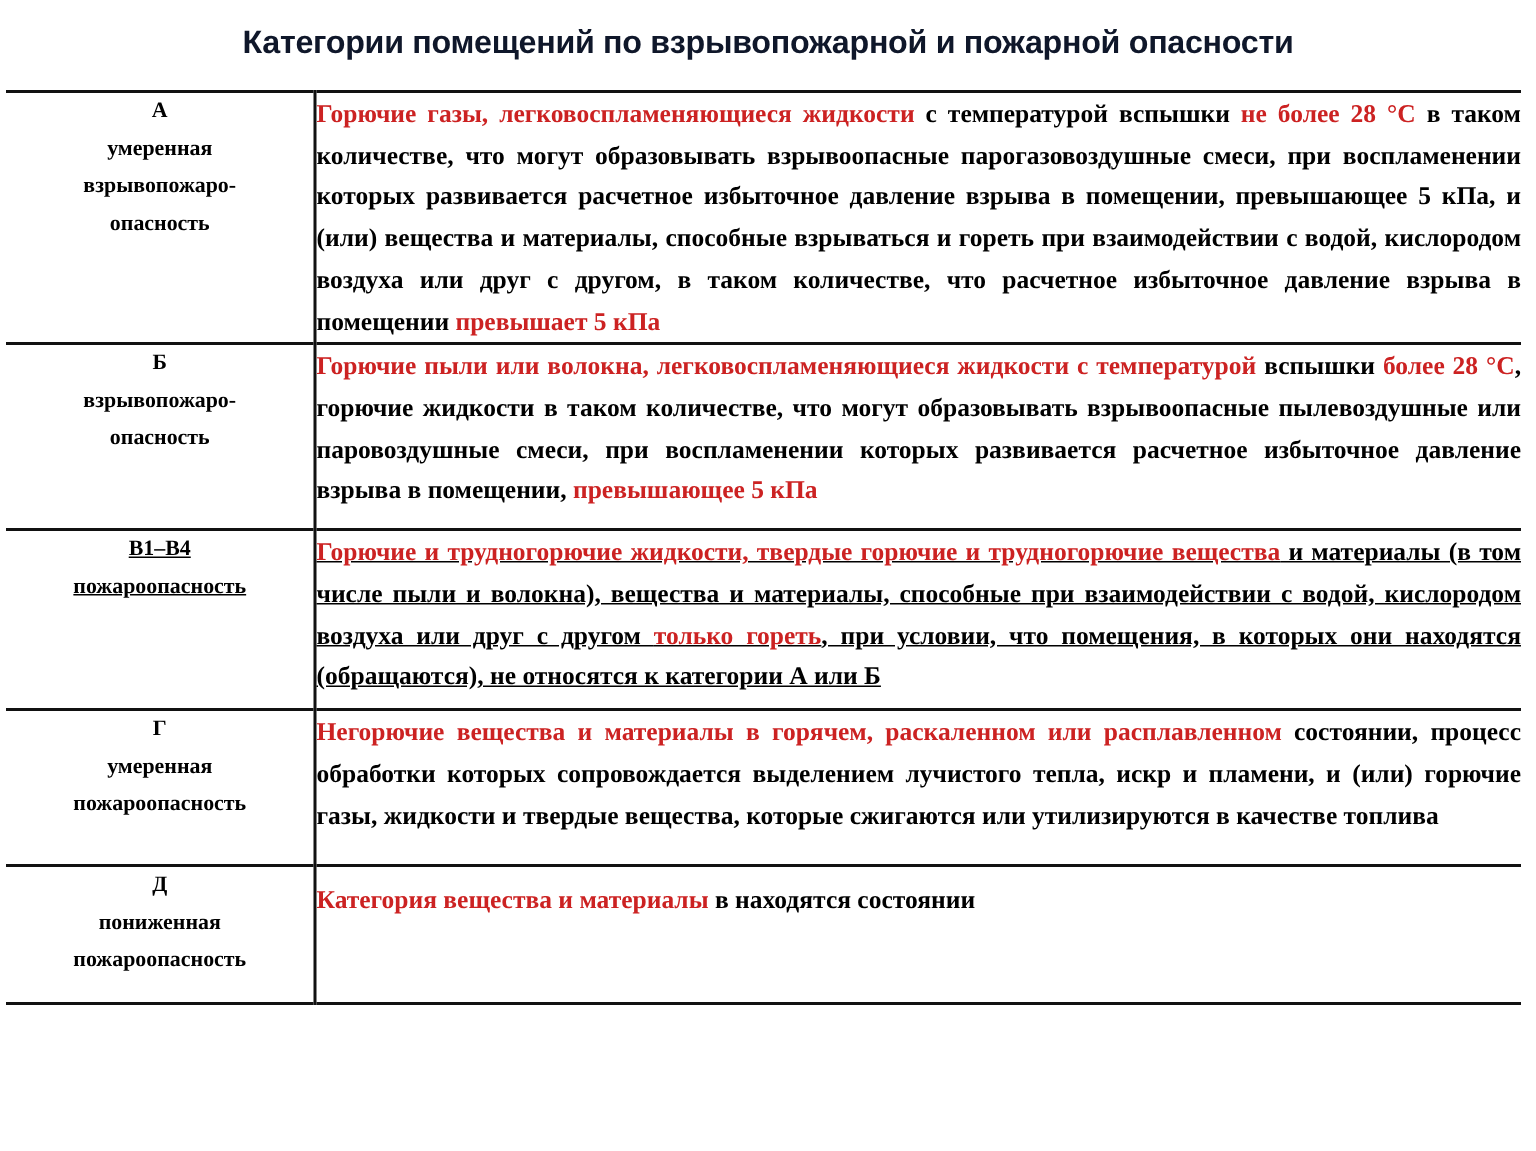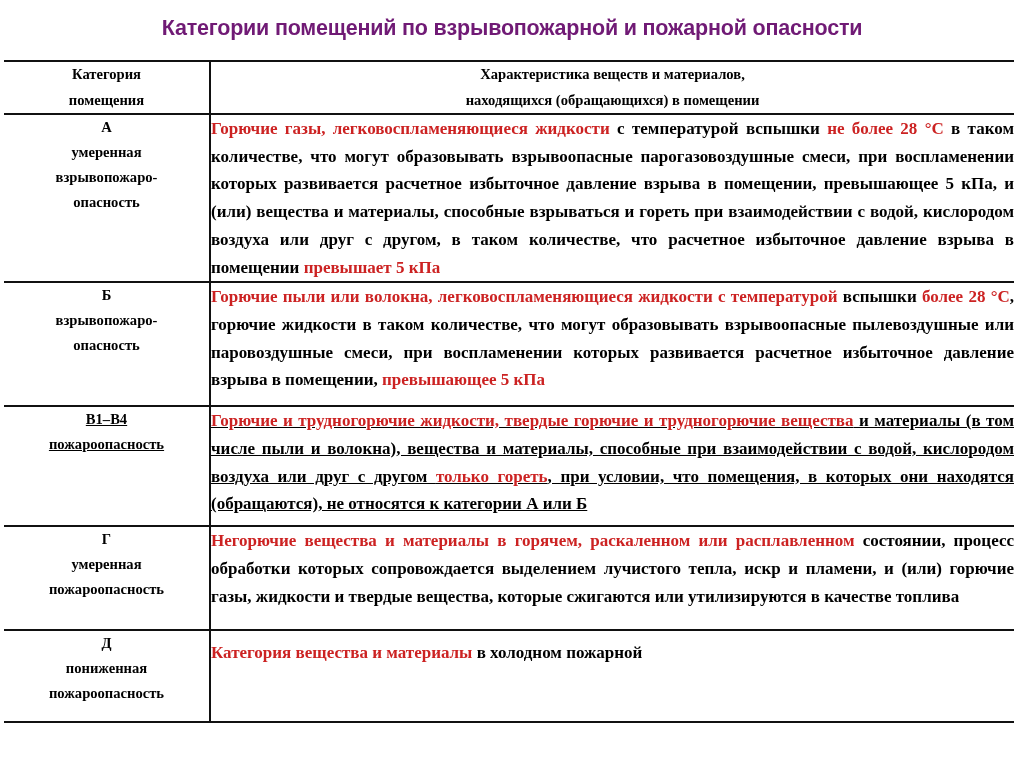--- a/index.html
+++ b/index.html
@@ -31,21 +31,21 @@
     align-items: center;
     justify-content: center;
     padding: 0 20px 4px 20px;
     box-sizing: border-box;
   }
   .title-text {
     font-family: "Liberation Sans", "DejaVu Sans", sans-serif;
     font-weight: bold;
     font-size: 21.5px;
     letter-spacing: -0.2px;
-    color: #701a75;
+    color: #0f172a;
     white-space: nowrap;
     text-align: center;
   }
 
   
   table.cat-table {
     width: 1010px;
     margin: 0 0 0 4px;
     border-collapse: collapse;
     table-layout: fixed;
@@ -137,30 +137,20 @@
     <div class="title-text">Категории помещений по взрывопожарной и пожарной опасности</div>
   </div>
 
   <table class="cat-table">
     <colgroup>
       <col class="c-cat">
       <col class="c-desc">
     </colgroup>
     <tbody>
 
-      <tr class="row-head">
-        <td class="hdr-cat">
-          <span>Категория</span><br>
-          <span>помещения</span>
-        </td>
-        <td class="hdr-desc">
-          <span>Характеристика веществ и материалов,</span>
-          <span>находящихся (обращающихся) в помещении</span>
-        </td>
-      </tr>
 
       <tr class="row-a">
         <td class="cat-cell">
           <span class="cat-letter">А</span>
           <span class="cat-sub">умеренная</span>
           <span class="cat-sub">взрывопожаро-</span>
           <span class="cat-sub">опасность</span>
         </td>
         <td class="desc-cell">
           <p><span class="r">Горючие газы, легковоспламеняющиеся жидкости</span><span> с температурой вспышки </span><span class="r">не более 28 °С</span><span> в таком количестве, что могут образовывать взрывоопасные парогазовоздушные смеси, при воспламенении которых развивается расчетное избыточное давление взрыва в помещении, превышающее 5 кПа, и (или) вещества и материалы, способные взрываться и гореть при взаимодействии с водой, кислородом воздуха или друг с другом, в таком количестве, что расчетное избыточное давление взрыва в помещении </span><span class="r">превышает 5 кПа</span></p>
@@ -199,19 +189,19 @@
         </td>
       </tr>
 
       <tr class="row-d">
         <td class="cat-cell">
           <span class="cat-letter">Д</span>
           <span class="cat-sub">пониженная</span>
           <span class="cat-sub">пожароопасность</span>
         </td>
         <td class="desc-cell">
-          <p><span class="r">Категория вещества и материалы</span><span> в холодном пожарной</span></p>
+          <p><span class="r">Категория вещества и материалы</span><span> в находятся состоянии</span></p>
         </td>
       </tr>
 
     </tbody>
   </table>
 </div>
 
 </body></html>

